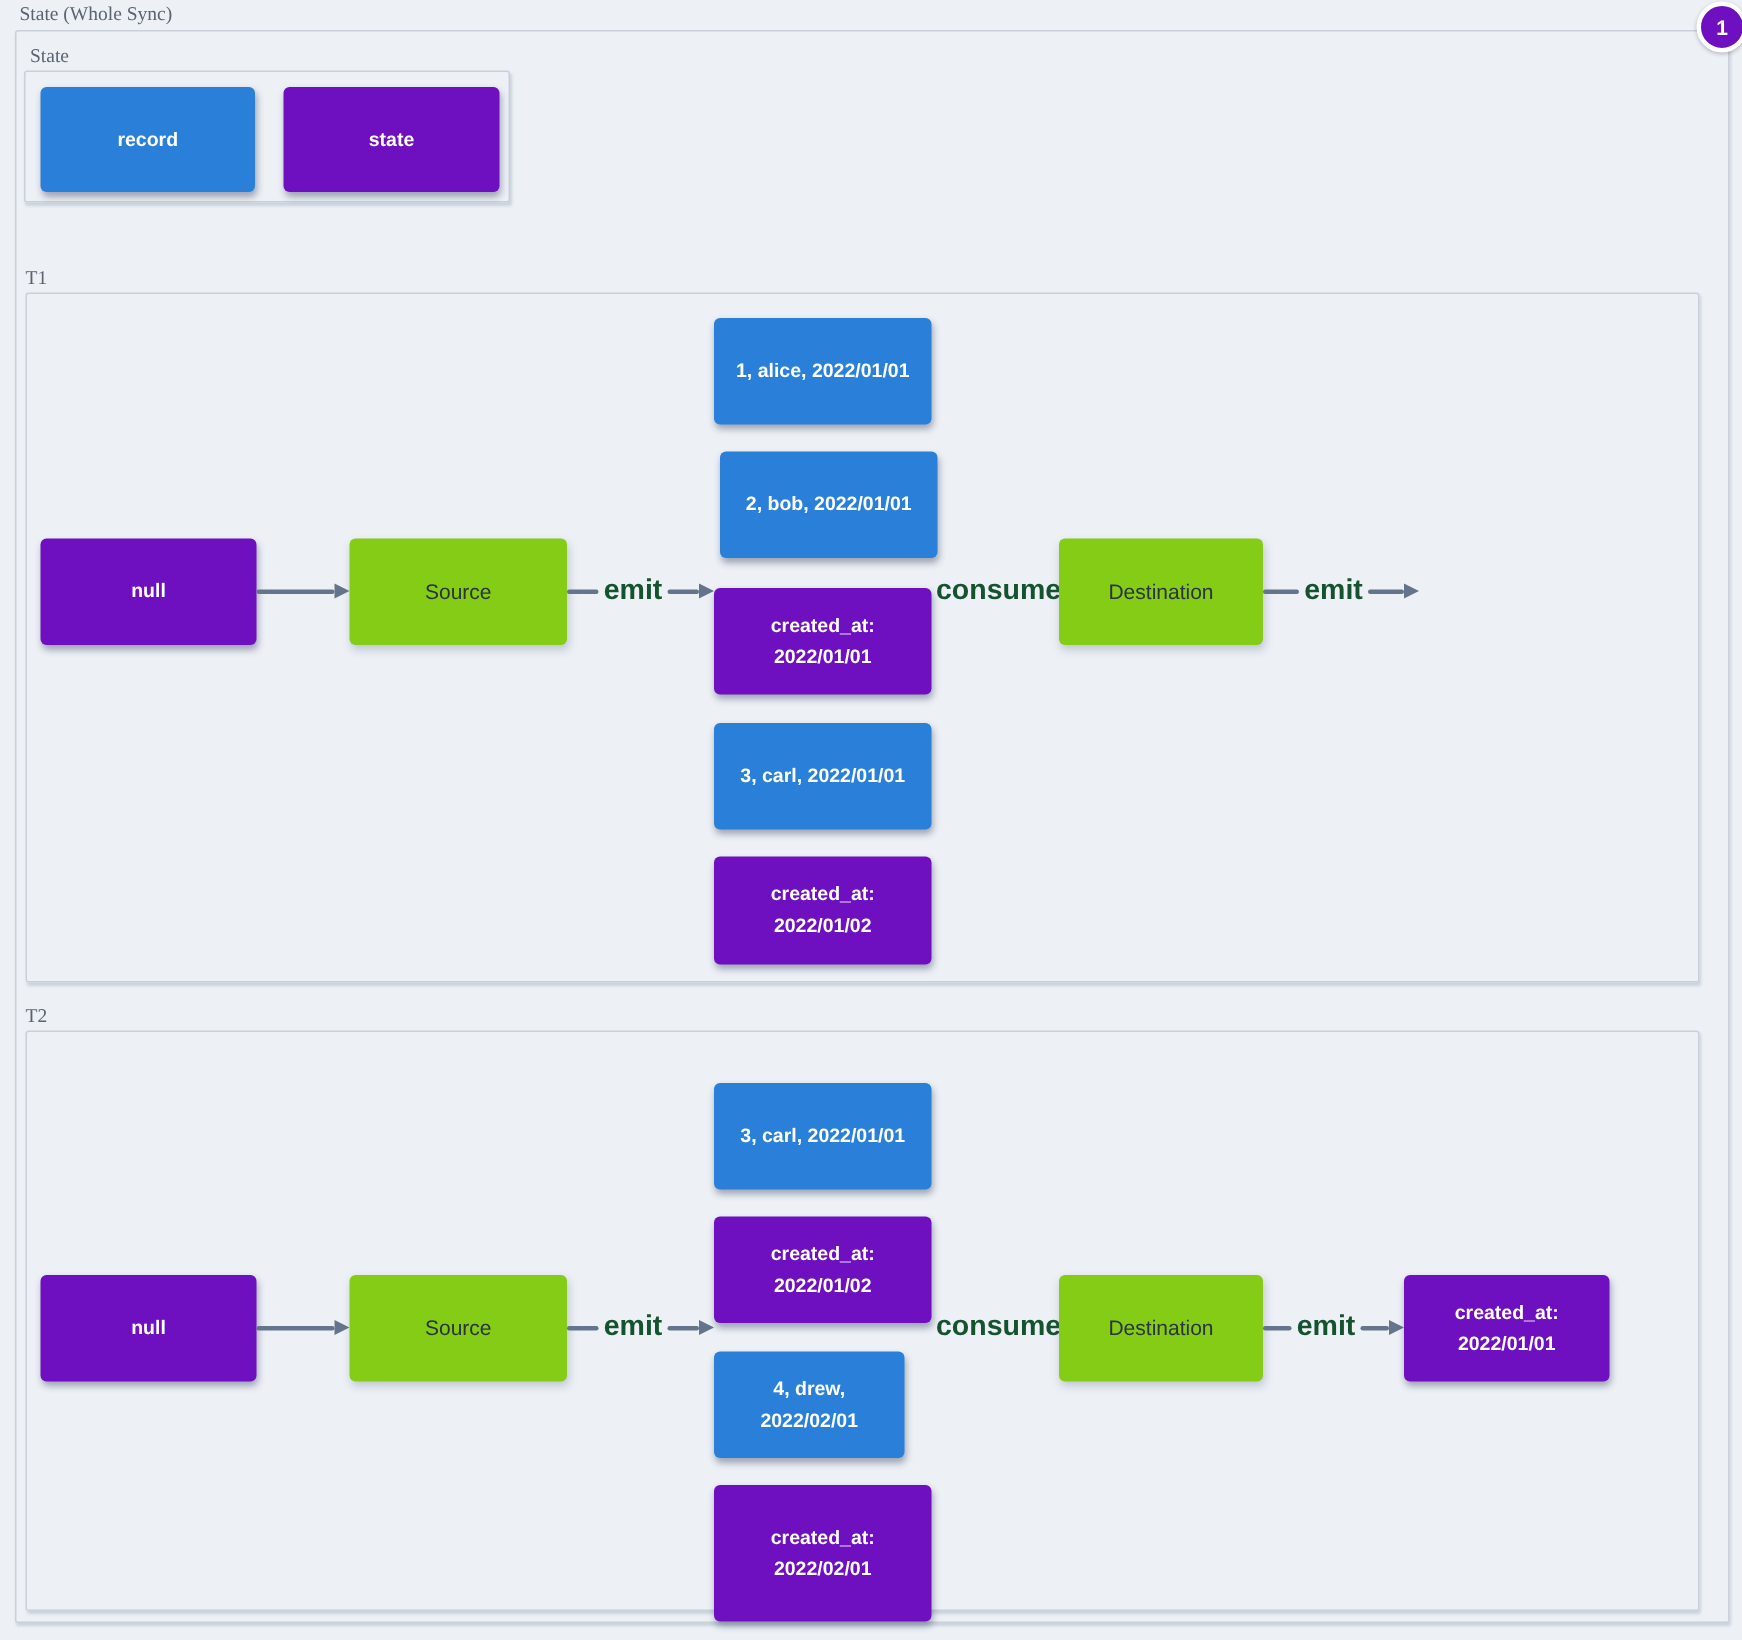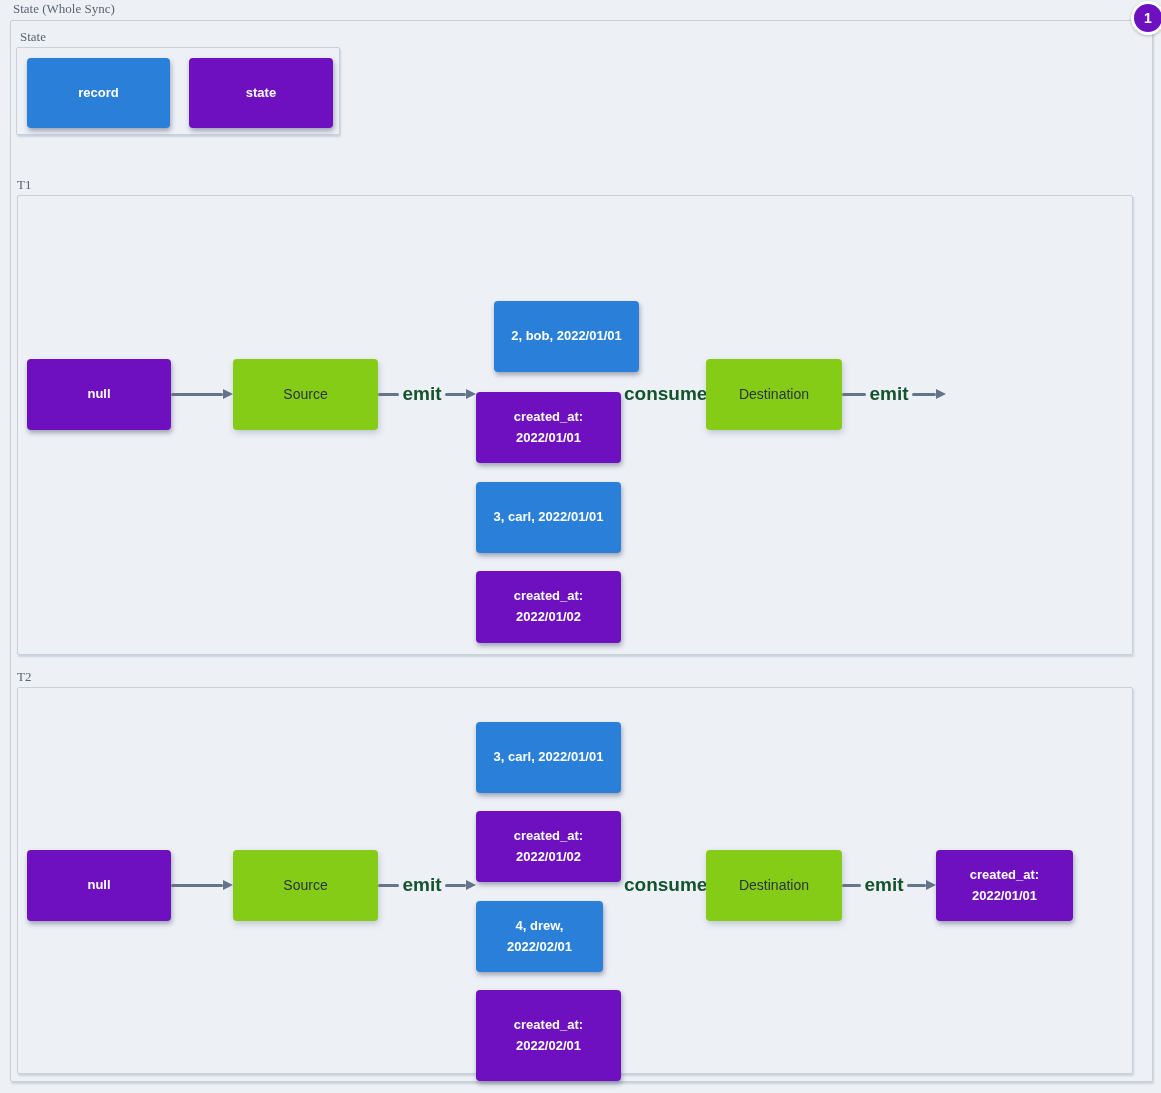--- a/index.html
+++ b/index.html
@@ -135,21 +135,24 @@
     <span>Source</span>
   </div>
 
   <div class="edge" style="left:360px; top:190px; width:98px;">
     <div class="line"></div>
     <div class="edge-label">emit</div>
     <div class="line"></div>
     <div class="arrowhead"></div>
   </div>
 
-  <div class="node record" style="left:476px; top:105px; width:145px; height:71px;">
+  <div class="node record" style="left:458px; top:16px; width:145px; height:71px;">
+    <span>1, alice, 2022/01/01</span>
+  </div>
+  <div class="node record" style="left:462px; top:105px; width:145px; height:71px;">
     <span>2, bob, 2022/01/01</span>
   </div>
   <div class="node state" style="left:458px; top:196px; width:145px; height:71px;">
     <span>created_at: 2022/01/01</span>
   </div>
   <div class="node record" style="left:458px; top:286px; width:145px; height:71px;">
     <span>3, carl, 2022/01/01</span>
   </div>
   <div class="node state" style="left:458px; top:375px; width:145px; height:72px;">
     <span>created_at: 2022/01/02</span>

